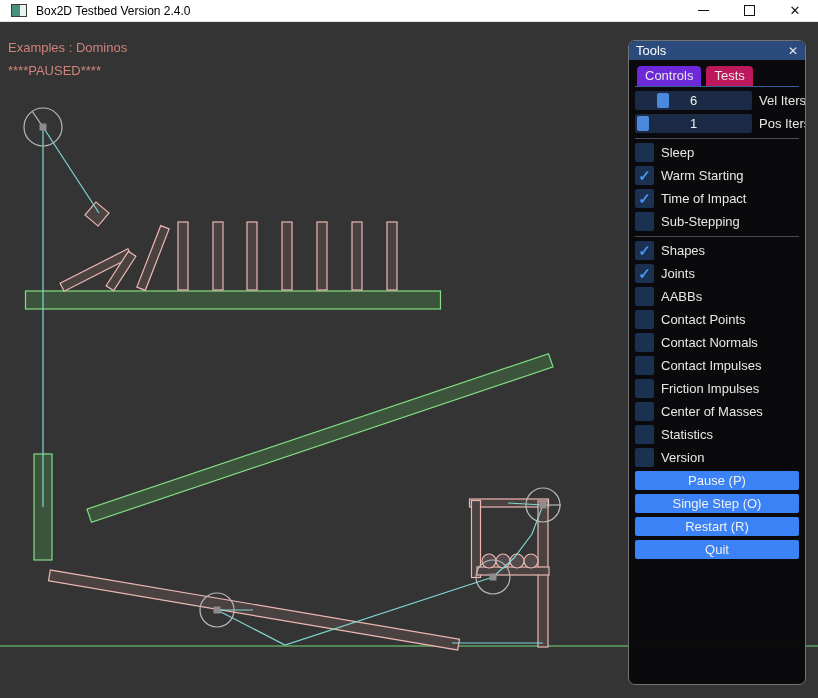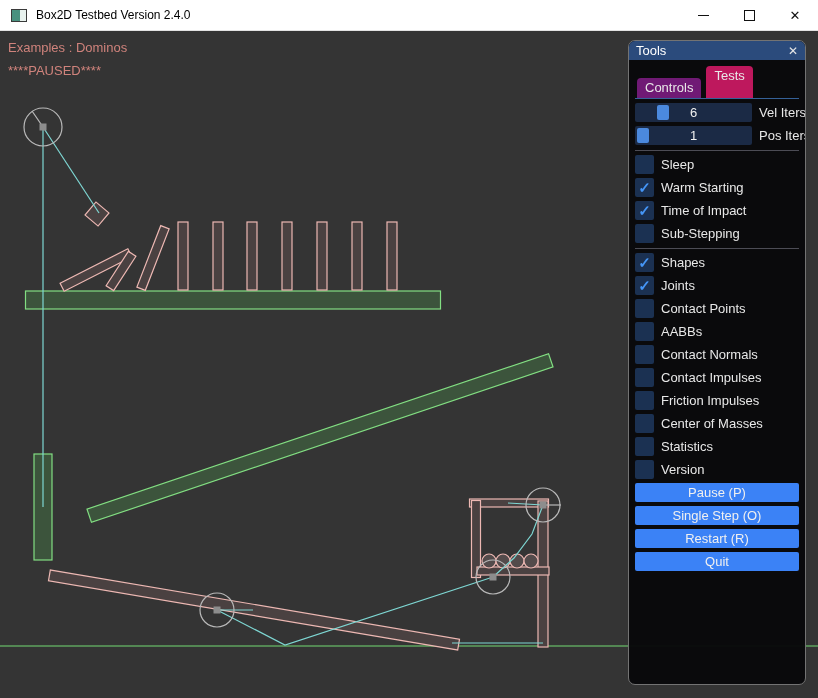--- a/index.html
+++ b/index.html
@@ -1,19 +1,19 @@
 <!DOCTYPE html>
 <html><head>
 <meta charset="utf-8">
 <style>
   html,body{margin:0;padding:0;background:#222;}
   .window{position:relative;width:818px;height:698px;background:#343434;overflow:hidden;
           font-family:"Liberation Sans",sans-serif;-webkit-font-smoothing:antialiased;}
   
-  .titlebar{position:absolute;top:0;left:0;width:818px;height:31px;background:#ffffff;
+  .titlebar{position:absolute;top:0;left:0;width:818px;height:22px;background:#ffffff;
             display:flex;align-items:center;border-bottom:1px solid #e2e2e2;box-sizing:border-box;}
   .app-icon{width:16px;height:13px;margin-left:11px;border:1px solid #3a3a3a;box-sizing:border-box;
             background:linear-gradient(90deg,#49917f 0 60%,#e8f2ee 60% 100%);}
   .tb-title{margin-left:9px;font-size:12px;color:#000;}
   .tb-spacer{flex:1;}
   .win-btn{width:46px;height:31px;display:flex;align-items:center;justify-content:center;}
   .glyph-min{width:11px;height:1px;background:#111;}
   .glyph-max{width:9px;height:9px;border:1px solid #111;}
   .glyph-close{font-size:13px;color:#111;line-height:1;}
   
@@ -26,21 +26,21 @@
   
   .tools-panel{position:absolute;left:628px;top:40px;width:178px;height:645px;
                background:rgba(9,9,11,0.97);border:1px solid #737373;border-radius:7px;
                box-sizing:border-box;overflow:hidden;color:#e8e8e8;font-size:13px;}
   .panel-titlebar{height:19px;background:#2b4b7c;display:flex;align-items:center;padding:0 7px;}
   .panel-title{color:#fff;}
   .panel-close{margin-left:auto;color:#e6e6e6;font-size:12px;line-height:1;cursor:default;}
   .panel-body{padding:4px 6px 0 6px;}
   .tabbar{display:flex;gap:5px;padding:2px 0 0 2px;border-bottom:1px solid #356198;}
   .tab{padding:2px 8px 3px 8px;border-radius:4px 4px 0 0;background:#be185d;}
-  .tab.active{background:#701a75;margin-top:12px;}
+  .tab.active{background:#6d28d9;}
   .row{display:flex;align-items:center;margin-top:4px;height:19px;}
   .slider-track{position:relative;width:117px;height:19px;background:#1b2a45;border-radius:2px;flex:none;}
   .slider-grab{position:absolute;top:2px;width:12px;height:15px;background:#4b89de;border-radius:2px;}
   .slider-value{position:absolute;inset:0;display:flex;align-items:center;justify-content:center;color:#f0f0f0;}
   .row-label{margin-left:7px;white-space:nowrap;}
   .checkbox{width:19px;height:19px;background:#1b3152;border-radius:2px;flex:none;
             display:flex;align-items:center;justify-content:center;}
   .checkmark{color:#4596f7;font-size:15px;font-weight:bold;line-height:1;}
   .separator{height:1px;background:#4c4c55;margin:5px 0 1px 0;}
   .btn{height:19px;background:#3b82f6;border-radius:2px;margin-top:4px;
@@ -169,25 +169,25 @@
             <div class="row-label">Shapes</div>
           </div>
           <div class="row">
             <div class="checkbox">
               <span class="checkmark">✓</span>
             </div>
             <div class="row-label">Joints</div>
           </div>
           <div class="row">
             <div class="checkbox"></div>
+            <div class="row-label">AABBs</div>
+          </div>
+          <div class="row">
+            <div class="checkbox"></div>
             <div class="row-label">Contact Points</div>
-          </div>
-          <div class="row">
-            <div class="checkbox"></div>
-            <div class="row-label">AABBs</div>
           </div>
           <div class="row">
             <div class="checkbox"></div>
             <div class="row-label">Contact Normals</div>
           </div>
           <div class="row">
             <div class="checkbox"></div>
             <div class="row-label">Contact Impulses</div>
           </div>
           <div class="row">

